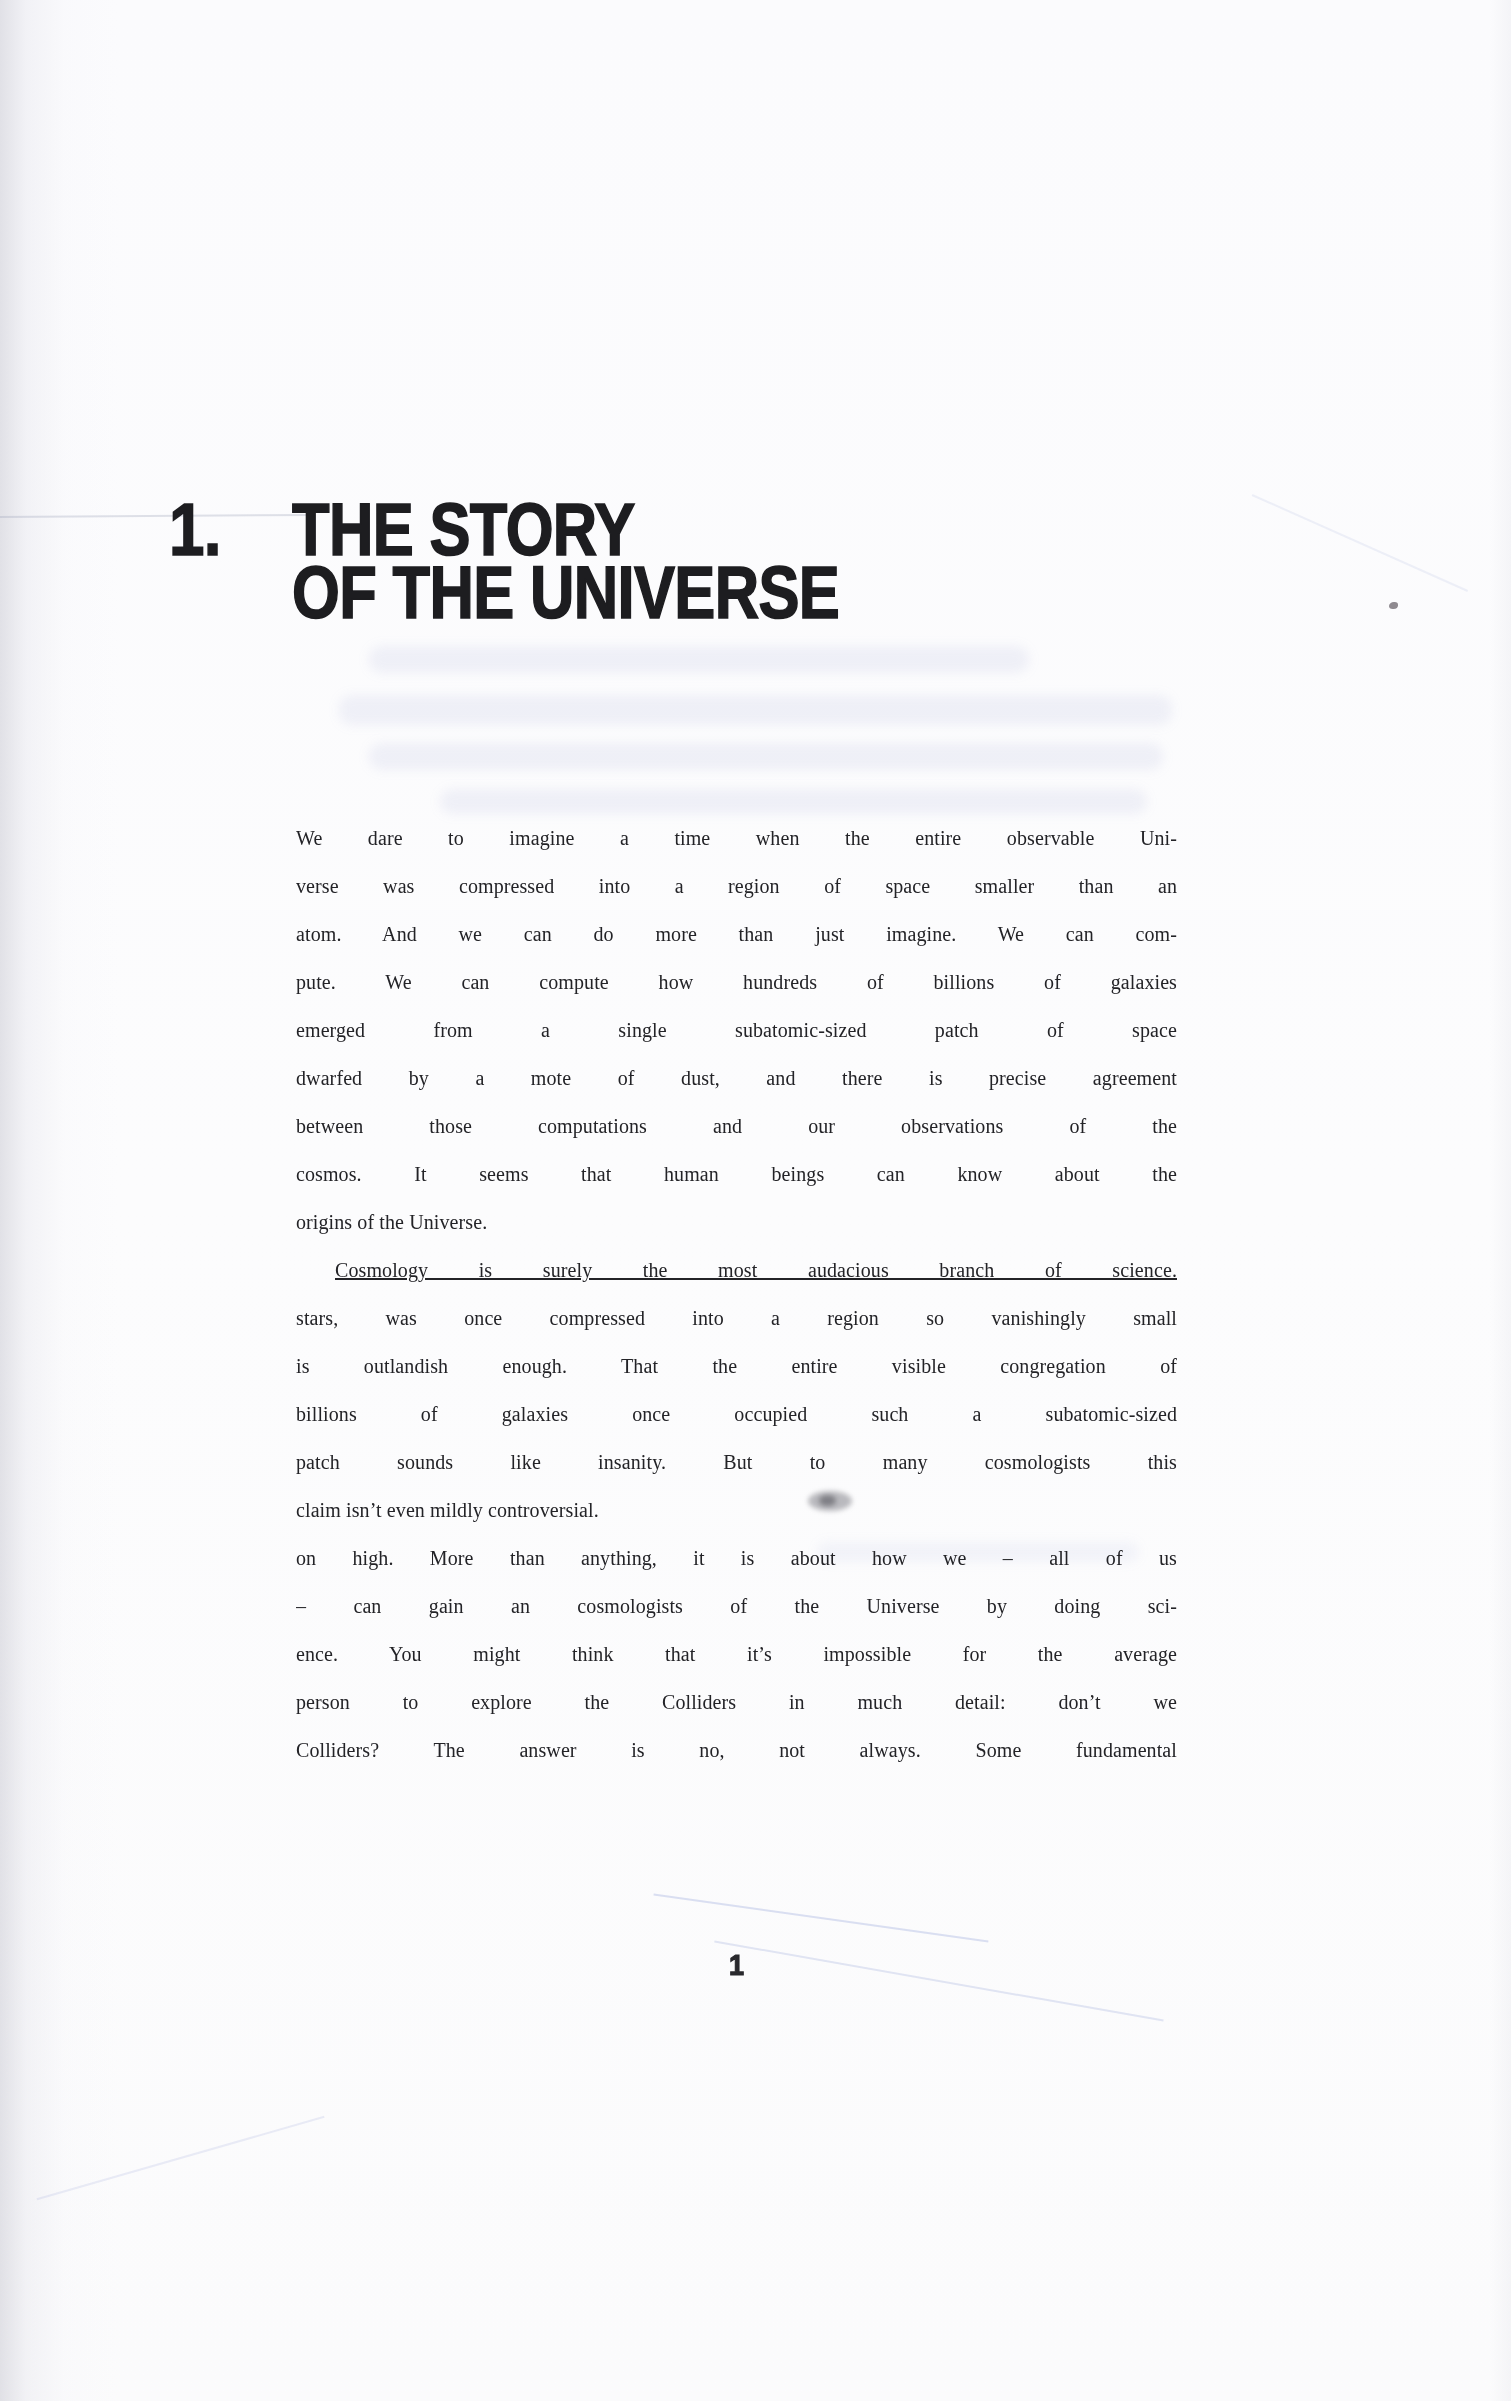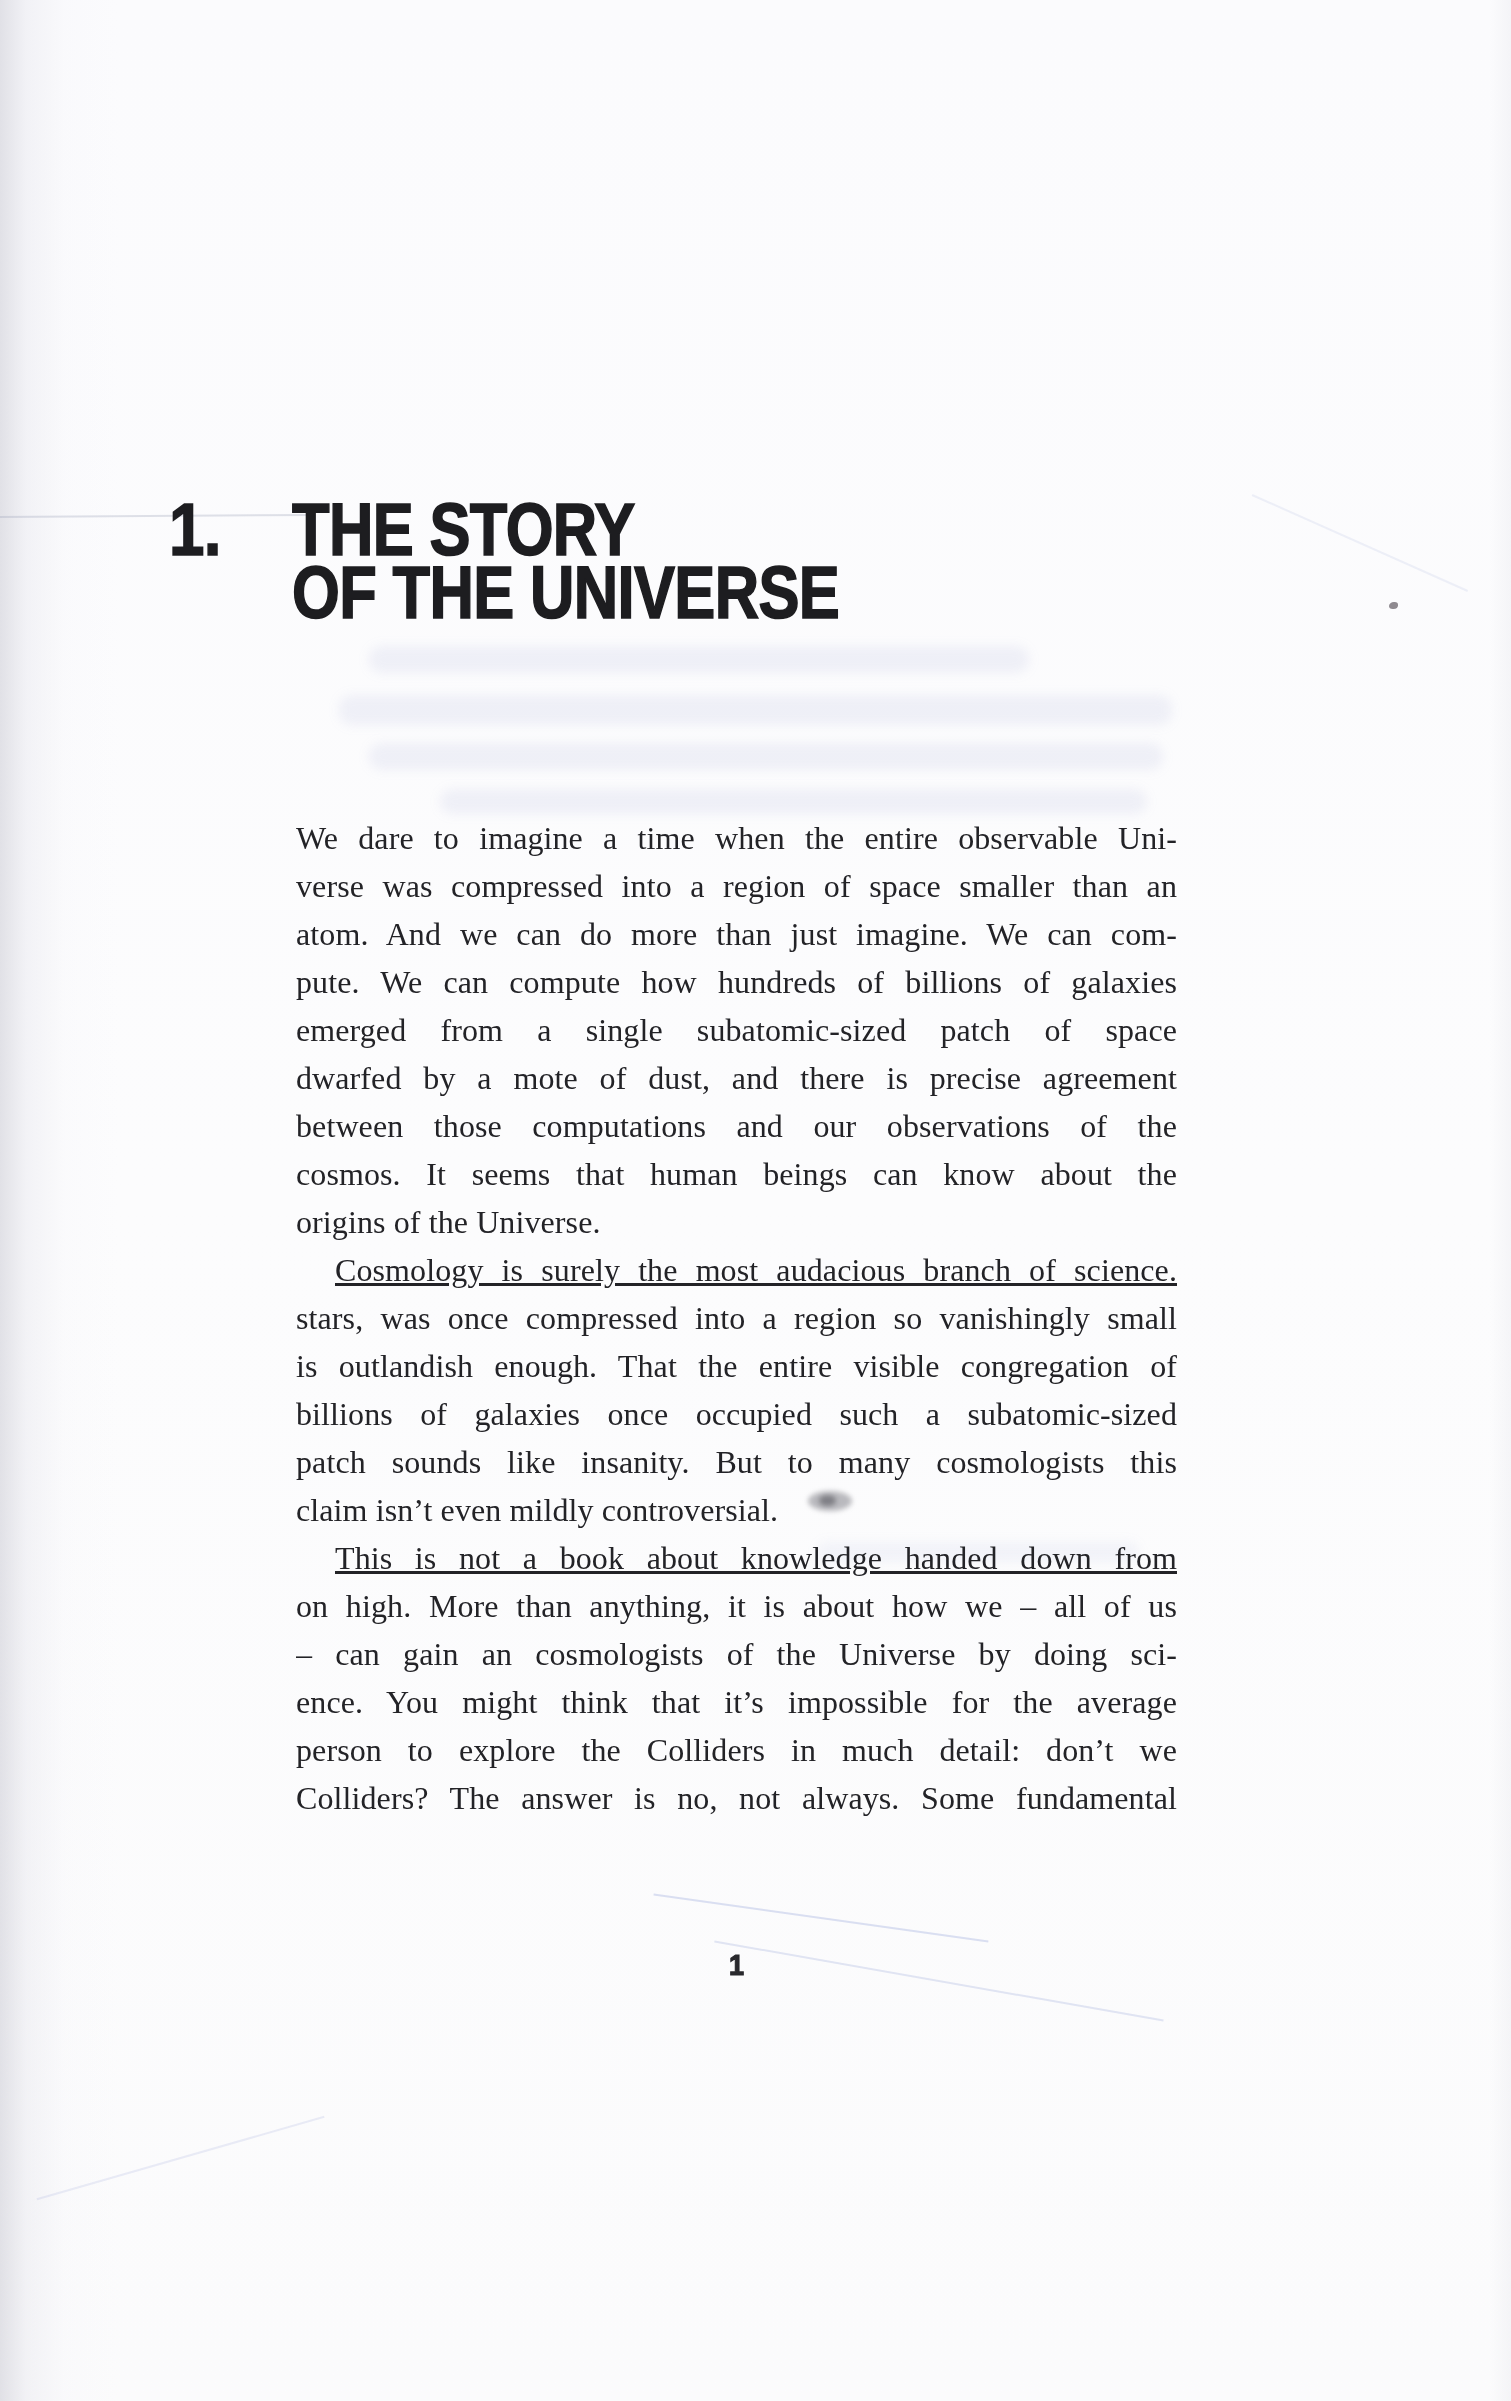--- a/index.html
+++ b/index.html
@@ -51,21 +51,21 @@
   }
   .chapter-title {
     position: absolute; left: 123px; top: 0; margin: 0;
     transform: scaleX(0.82); transform-origin: left top;
   }
   .chapter-title .t-line { display: block; }
 
   
   .body-text {
     position: absolute; left: 296px; top: 814px; width: 881px;
-    font-size: 32px; line-height: 48px;
+    font-size: 20px; line-height: 48px;
     color: #232327;
     letter-spacing: 0.1px;
   }
   .body-text .line {
     height: 48px; overflow: hidden;
     text-align: justify;
     text-align-last: justify;
   }
   .body-text .line.lastline { text-align-last: left; }
   .body-text .line.indent { text-indent: 39px; text-decoration: underline; }
@@ -158,21 +158,20 @@
       <div class="line">dwarfed by a mote of dust, and there is precise agreement</div>
       <div class="line">between those computations and our observations of the</div>
       <div class="line">cosmos. It seems that human beings can know about the</div>
       <div class="line lastline">origins of the Universe.</div>
       <div class="line indent">Cosmology is surely the most audacious branch of science.</div>
       <div class="line">stars, was once compressed into a region so vanishingly small</div>
       <div class="line">is outlandish enough. That the entire visible congregation of</div>
       <div class="line">billions of galaxies once occupied such a subatomic-sized</div>
       <div class="line">patch sounds like insanity. But to many cosmologists this</div>
       <div class="line lastline">claim isn’t even mildly controversial.</div>
-      <div class="line indent">This is not a book about knowledge handed down from</div>
       <div class="line">on high. More than anything, it is about how we – all of us</div>
       <div class="line">– can gain an cosmologists of the Universe by doing sci-</div>
       <div class="line">ence. You might think that it’s impossible for the average</div>
       <div class="line">person to explore the Colliders in much detail: don’t we</div>
       <div class="line">Colliders? The answer is no, not always. Some fundamental</div>
     </main>
 
   <div class="ink-speck"></div>
   <div class="ink-smudge"></div>
 

